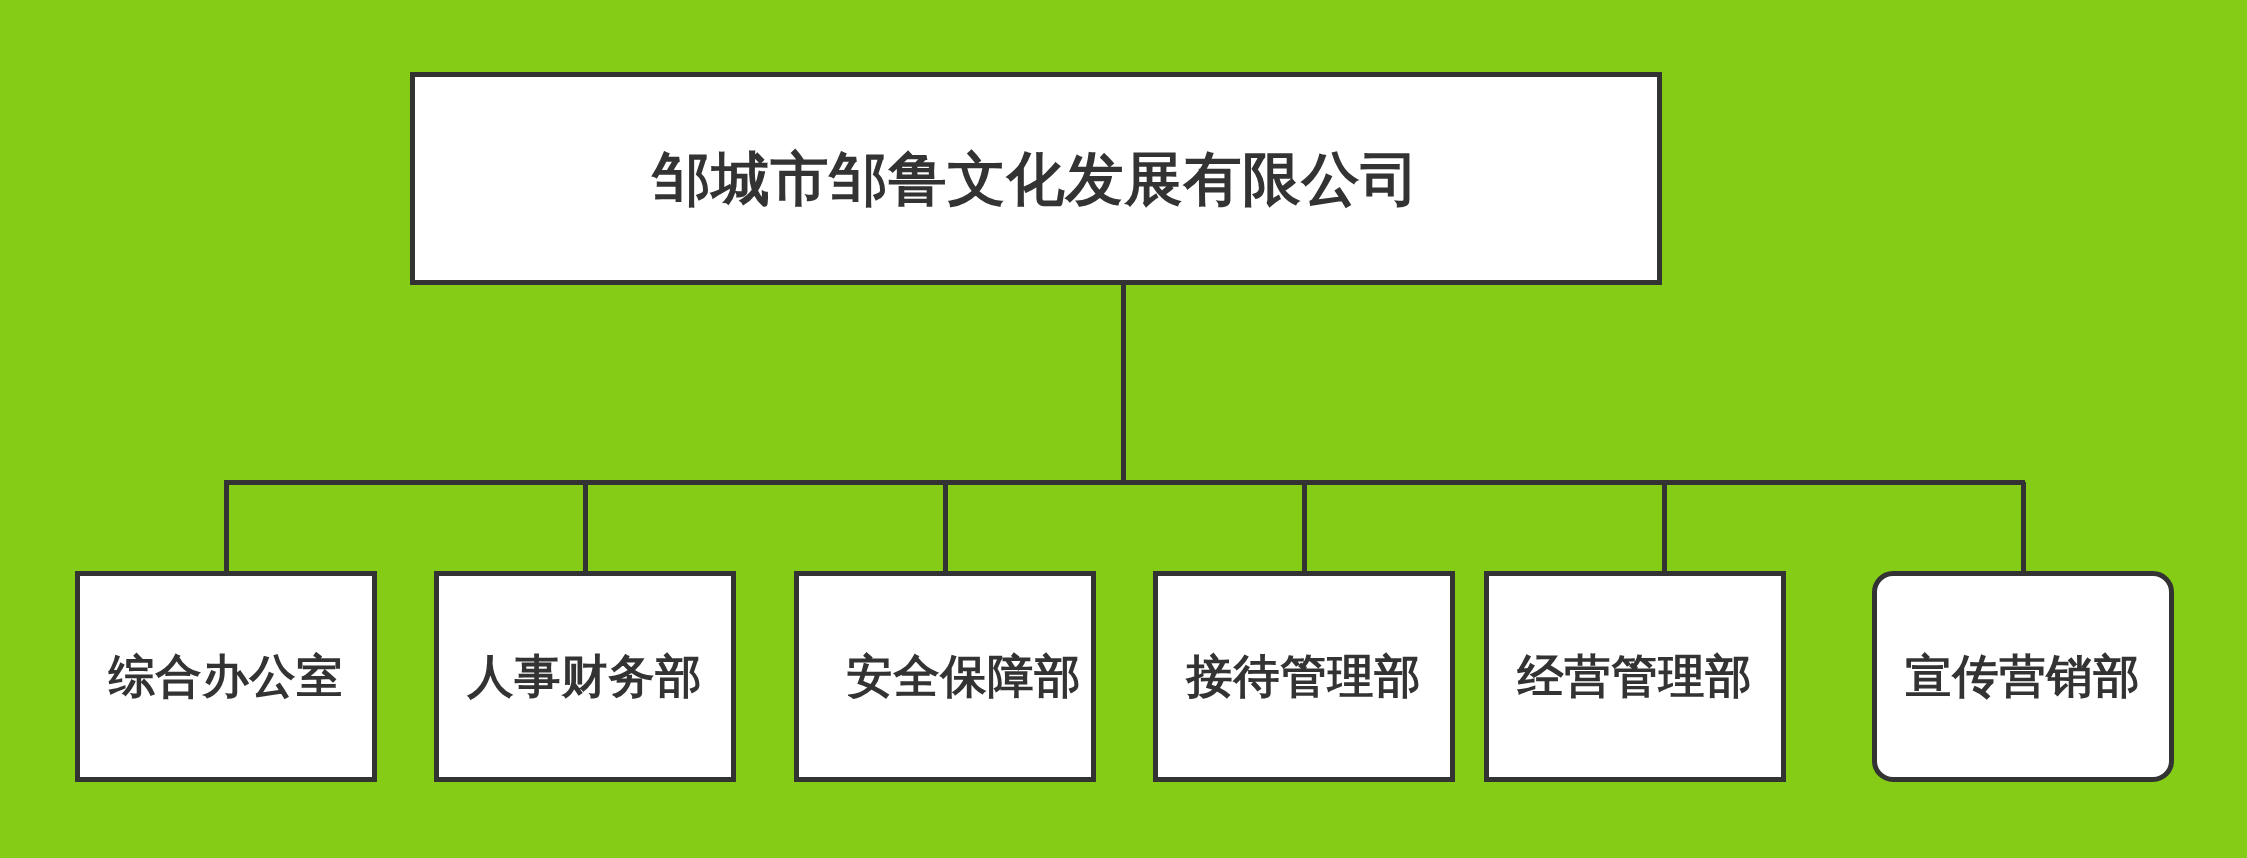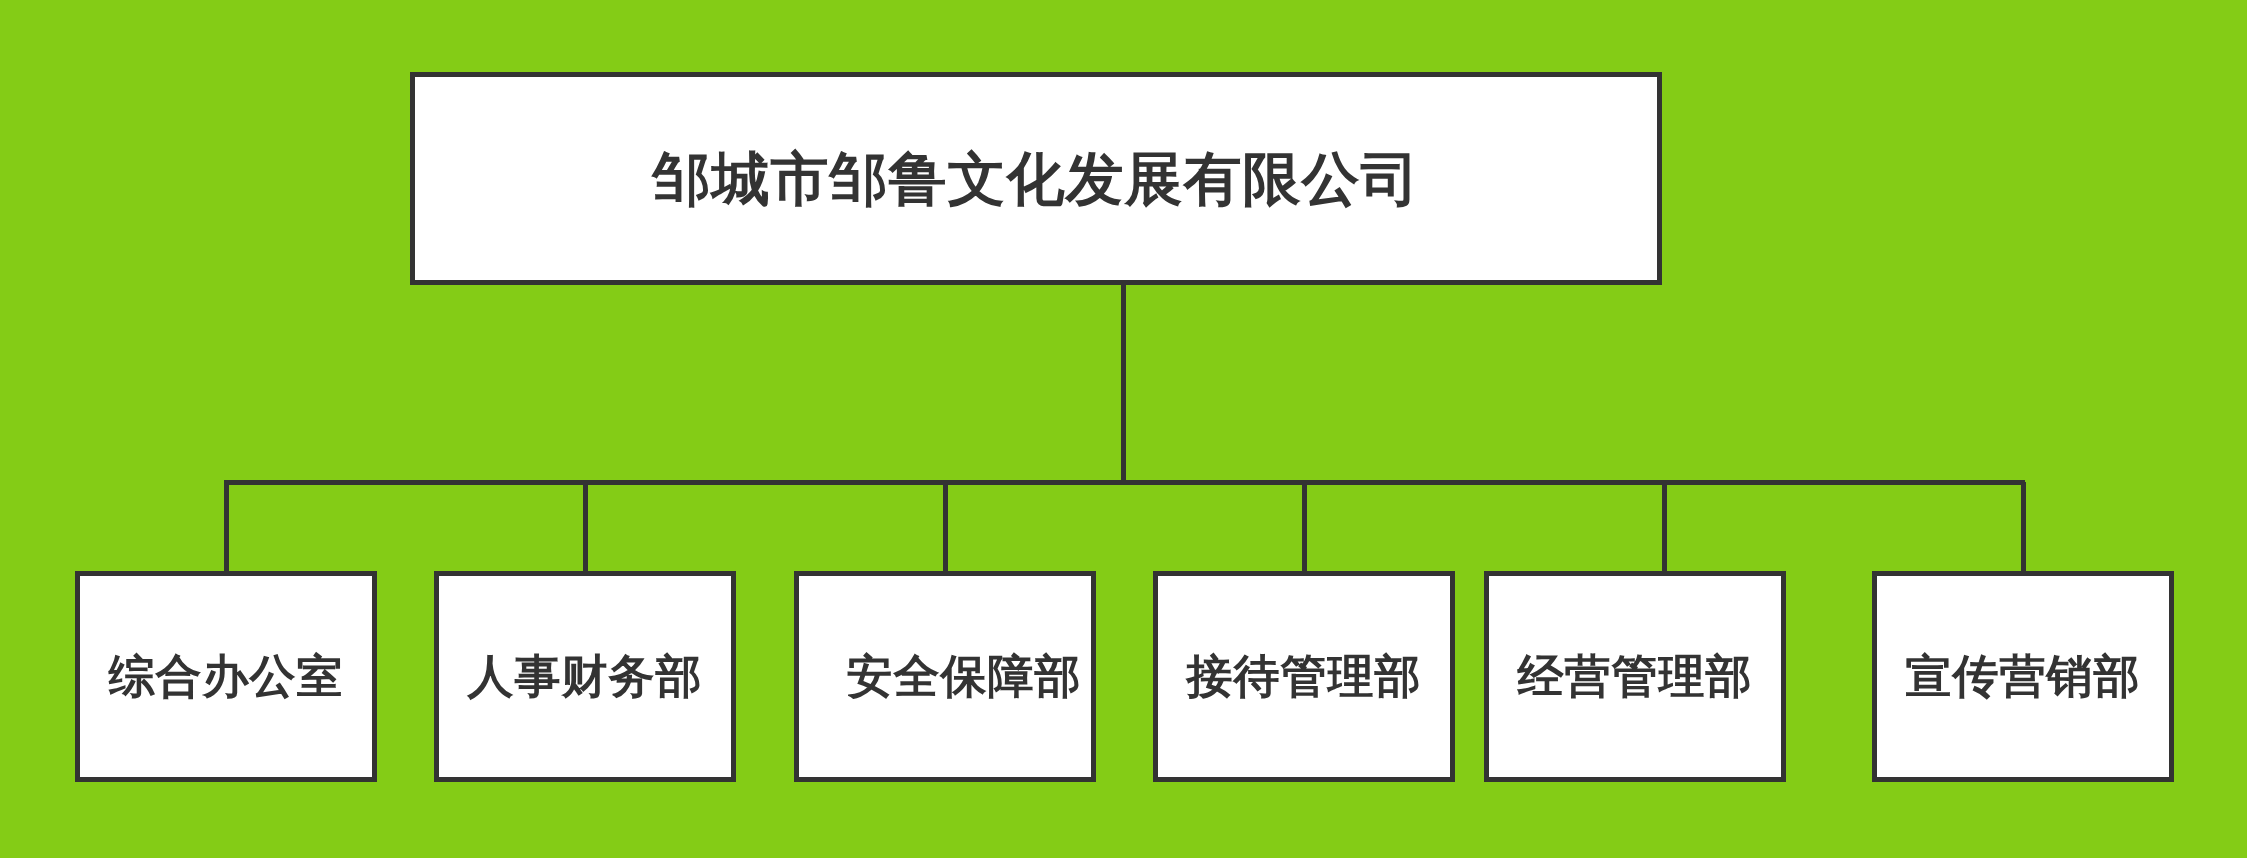--- a/index.html
+++ b/index.html
@@ -49,21 +49,21 @@
     height: 211px;
   }
   .child-node .node-label {
     font-size: 46px;
   }
   .child-node.c0 { left: 75px; }
   .child-node.c1 { left: 434px; }
   .child-node.c2 { left: 794px; padding-left: 38px; }
   .child-node.c3 { left: 1153px; align-items: center; }
   .child-node.c4 { left: 1484px; }
-  .child-node.c5 { left: 1872px; }
+  .child-node.c5 { left: 1872px; border-radius: 21px; }
 
   .connector {
     position: absolute;
     background: #333333;
   }
   .connector.v {
     width: 5px;
   }
   .connector.h {
     height: 5px;

